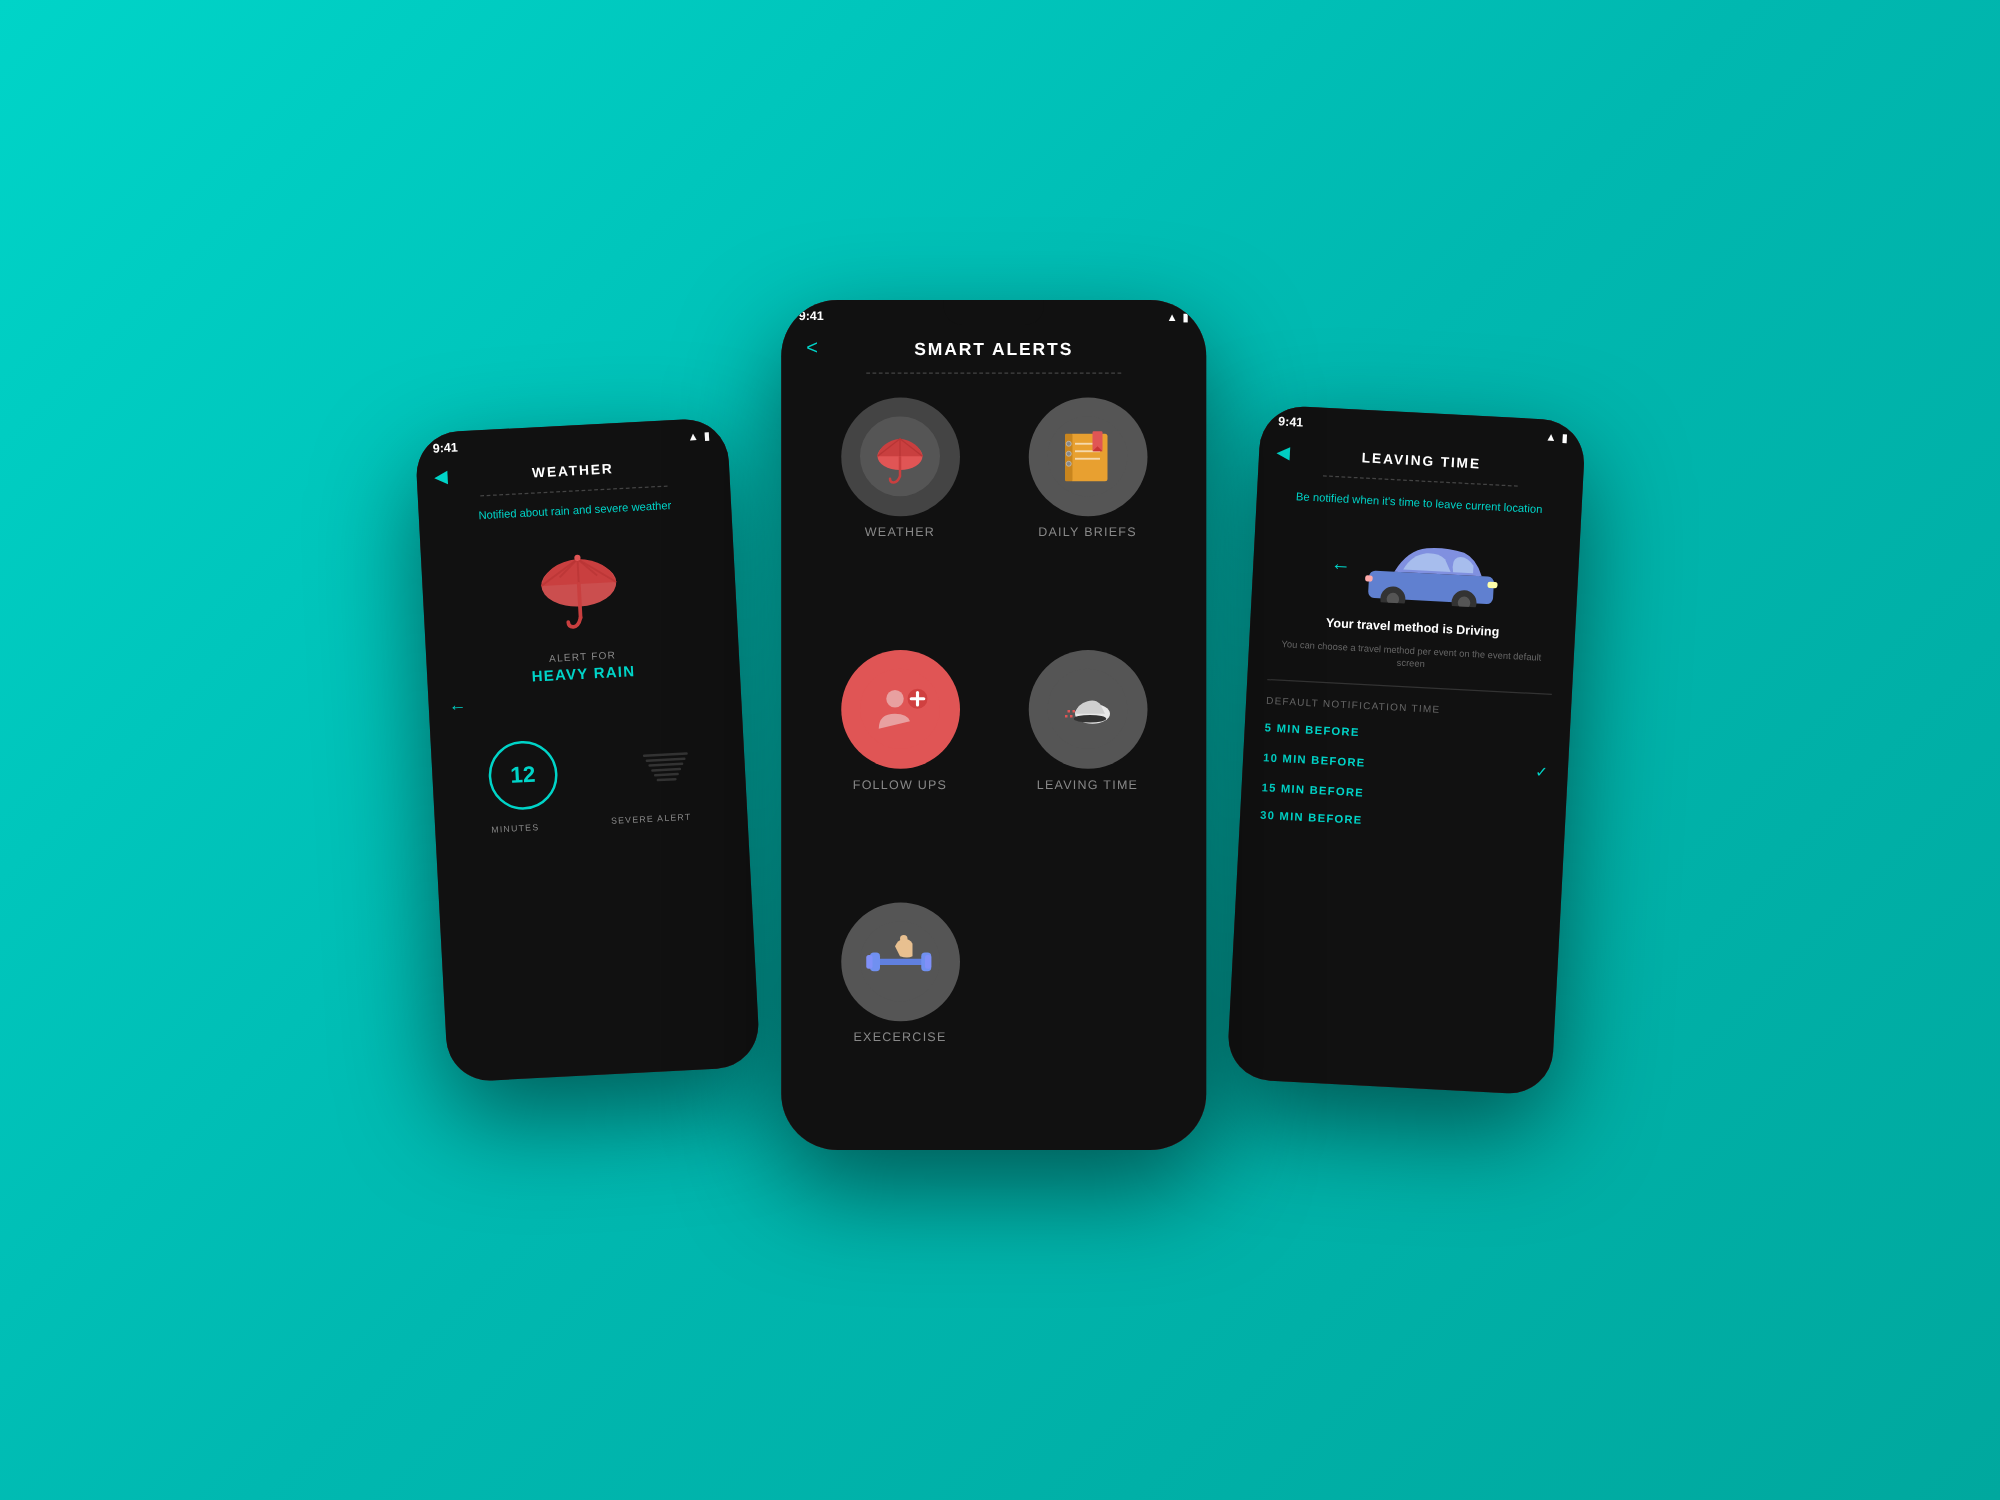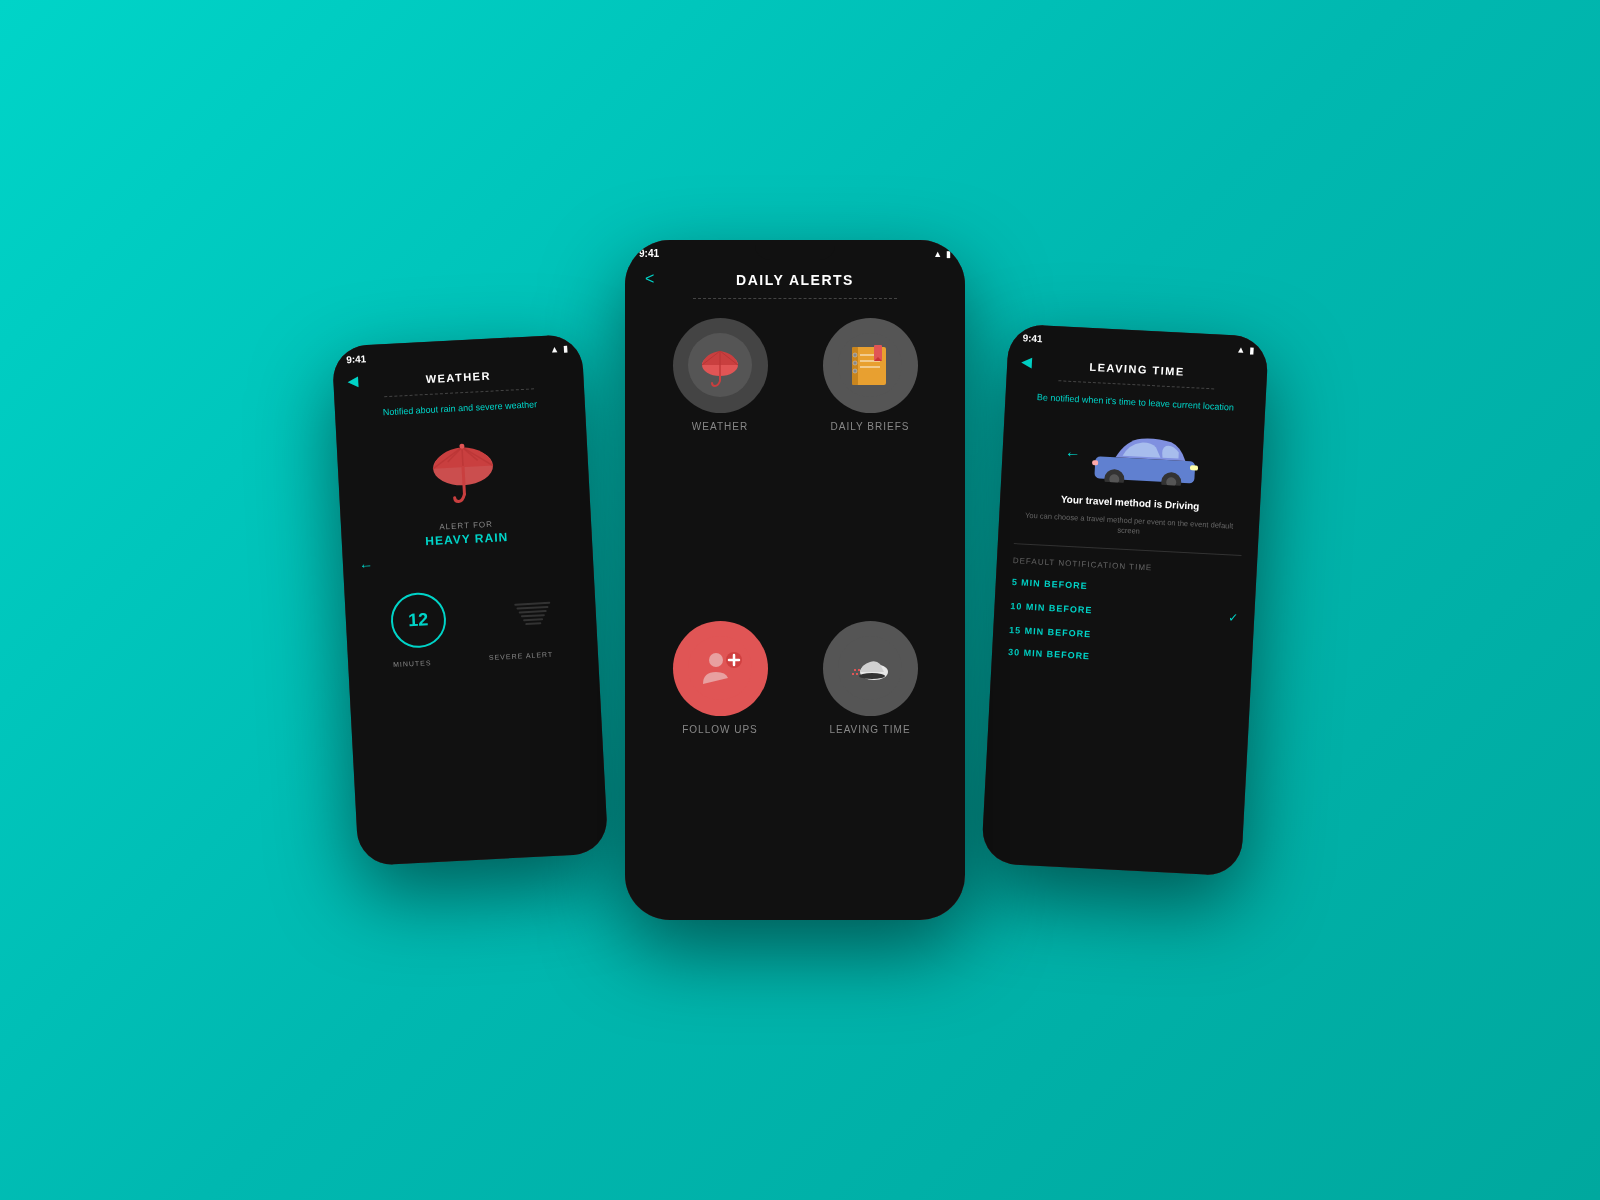--- a/index.html
+++ b/index.html
@@ -442,21 +442,21 @@
       <div class="notch-bar has-notch">
         <span class="status-time">9:41</span>
         <div class="status-icons">
           <span class="status-icon">▲</span>
           <span class="status-icon">▮</span>
         </div>
       </div>
 
       <div class="alerts-header">
         <span style="position:absolute;left:20px;top:50%;transform:translateY(-50%);color:#00d4c8;font-size:16px;cursor:pointer;">&lt;</span>
-        <span class="screen-title" style="font-size:14px;">DAILY ALERTS</span>
+        <span class="screen-title" style="font-size:14px;">SMART ALERTS</span>
       </div>
       <div class="title-underline"></div>
 
       <div class="alerts-grid">
 
         <div class="alert-item">
           <div class="alert-circle" style="background:#444;">
             <svg width="65" height="65" viewBox="0 0 65 65">
               <circle cx="32" cy="32" r="32" fill="#555"></circle>
 
@@ -522,20 +522,37 @@
               <ellipse cx="34" cy="40" rx="13" ry="3" fill="#333"></ellipse>
 
               <line x1="16" y1="34" x2="22" y2="34" stroke="#e05555" stroke-width="2" stroke-dasharray="2,2"></line>
               <line x1="14" y1="38" x2="20" y2="38" stroke="#e05555" stroke-width="2" stroke-dasharray="2,2"></line>
             </svg>
           </div>
           <span class="alert-circle-label">LEAVING TIME</span>
         </div>
 
 
+        <div class="alert-item">
+          <div class="alert-circle" style="background:#555;">
+            <svg width="65" height="65" viewBox="0 0 65 65">
+              <circle cx="32" cy="32" r="32" fill="#555"></circle>
+
+              <rect x="10" y="30" width="45" height="5" rx="2.5" fill="#6080e0"></rect>
+              <rect x="8" y="25" width="8" height="15" rx="3" fill="#7090f0"></rect>
+              <rect x="5" y="27" width="5" height="11" rx="2" fill="#8090f8"></rect>
+              <rect x="49" y="25" width="8" height="15" rx="3" fill="#7090f0"></rect>
+              <rect x="52" y="27" width="5" height="11" rx="2" fill="#8090f8"></rect>
+
+              <path d="M28 20 Q30 15 35 14 Q40 14 42 18 L42 28 Q38 30 32 28 Z" fill="#e8c090"></path>
+              <circle cx="35" cy="14" r="3" fill="#e8c090"></circle>
+            </svg>
+          </div>
+          <span class="alert-circle-label">EXECERCISE</span>
+        </div>
 
       </div>
     </div>
   </div>
 
   <div class="phone phone-right">
     <div class="phone-screen leaving-screen">
 
       <div class="notch-bar">
         <span class="status-time">9:41</span>

